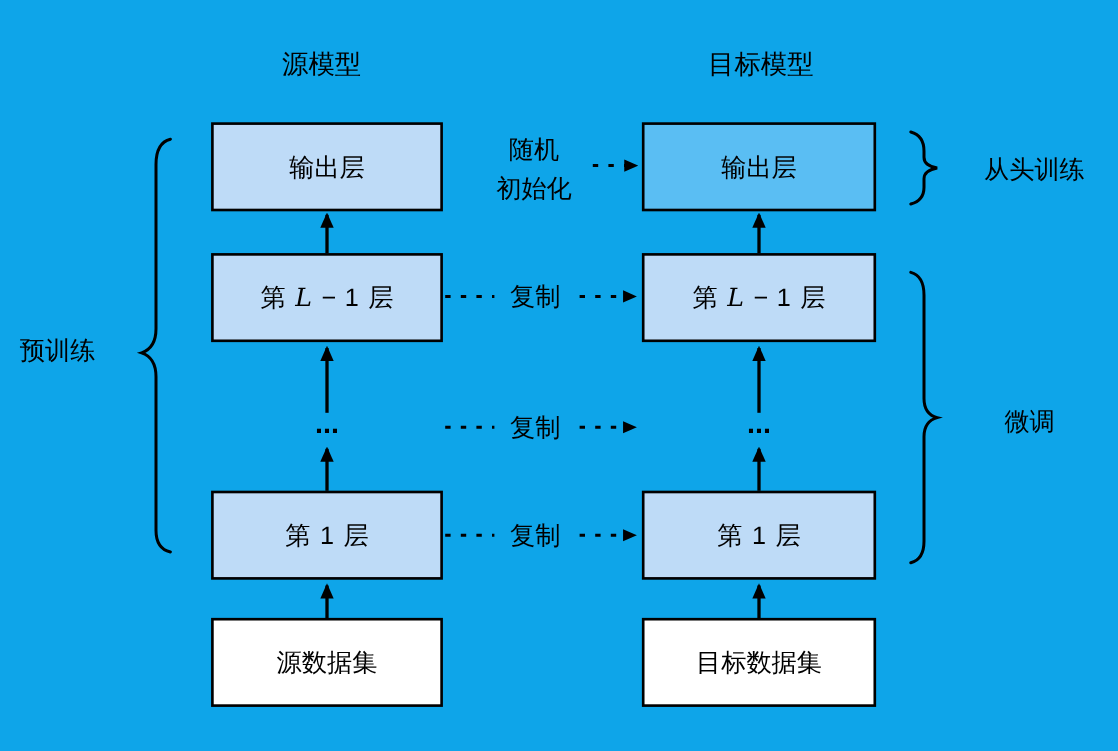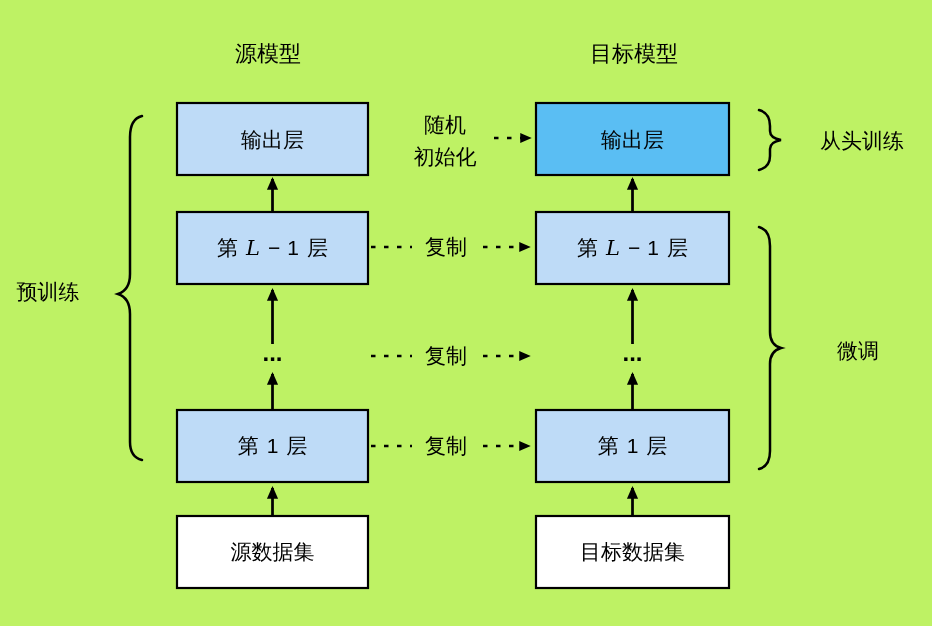--- a/index.html
+++ b/index.html
@@ -4,21 +4,21 @@
 <style>
   html, body {
     margin: 0;
     padding: 0;
     background: #ffffff;
   }
   .stage {
     position: relative;
     width: 932px;
     height: 626px;
-    background: #bef264;
+    background: #0ea5e9;
     font-family: "Liberation Sans", sans-serif;
   }
   svg text {
     font-family: "Liberation Sans", sans-serif;
     fill: #000000;
   }
   .t-title   { font-size: 22px; }
   .t-box     { font-size: 21px; }
   .t-note    { font-size: 21px; }
   .t-dots    { font-size: 24px; font-weight: bold; }

